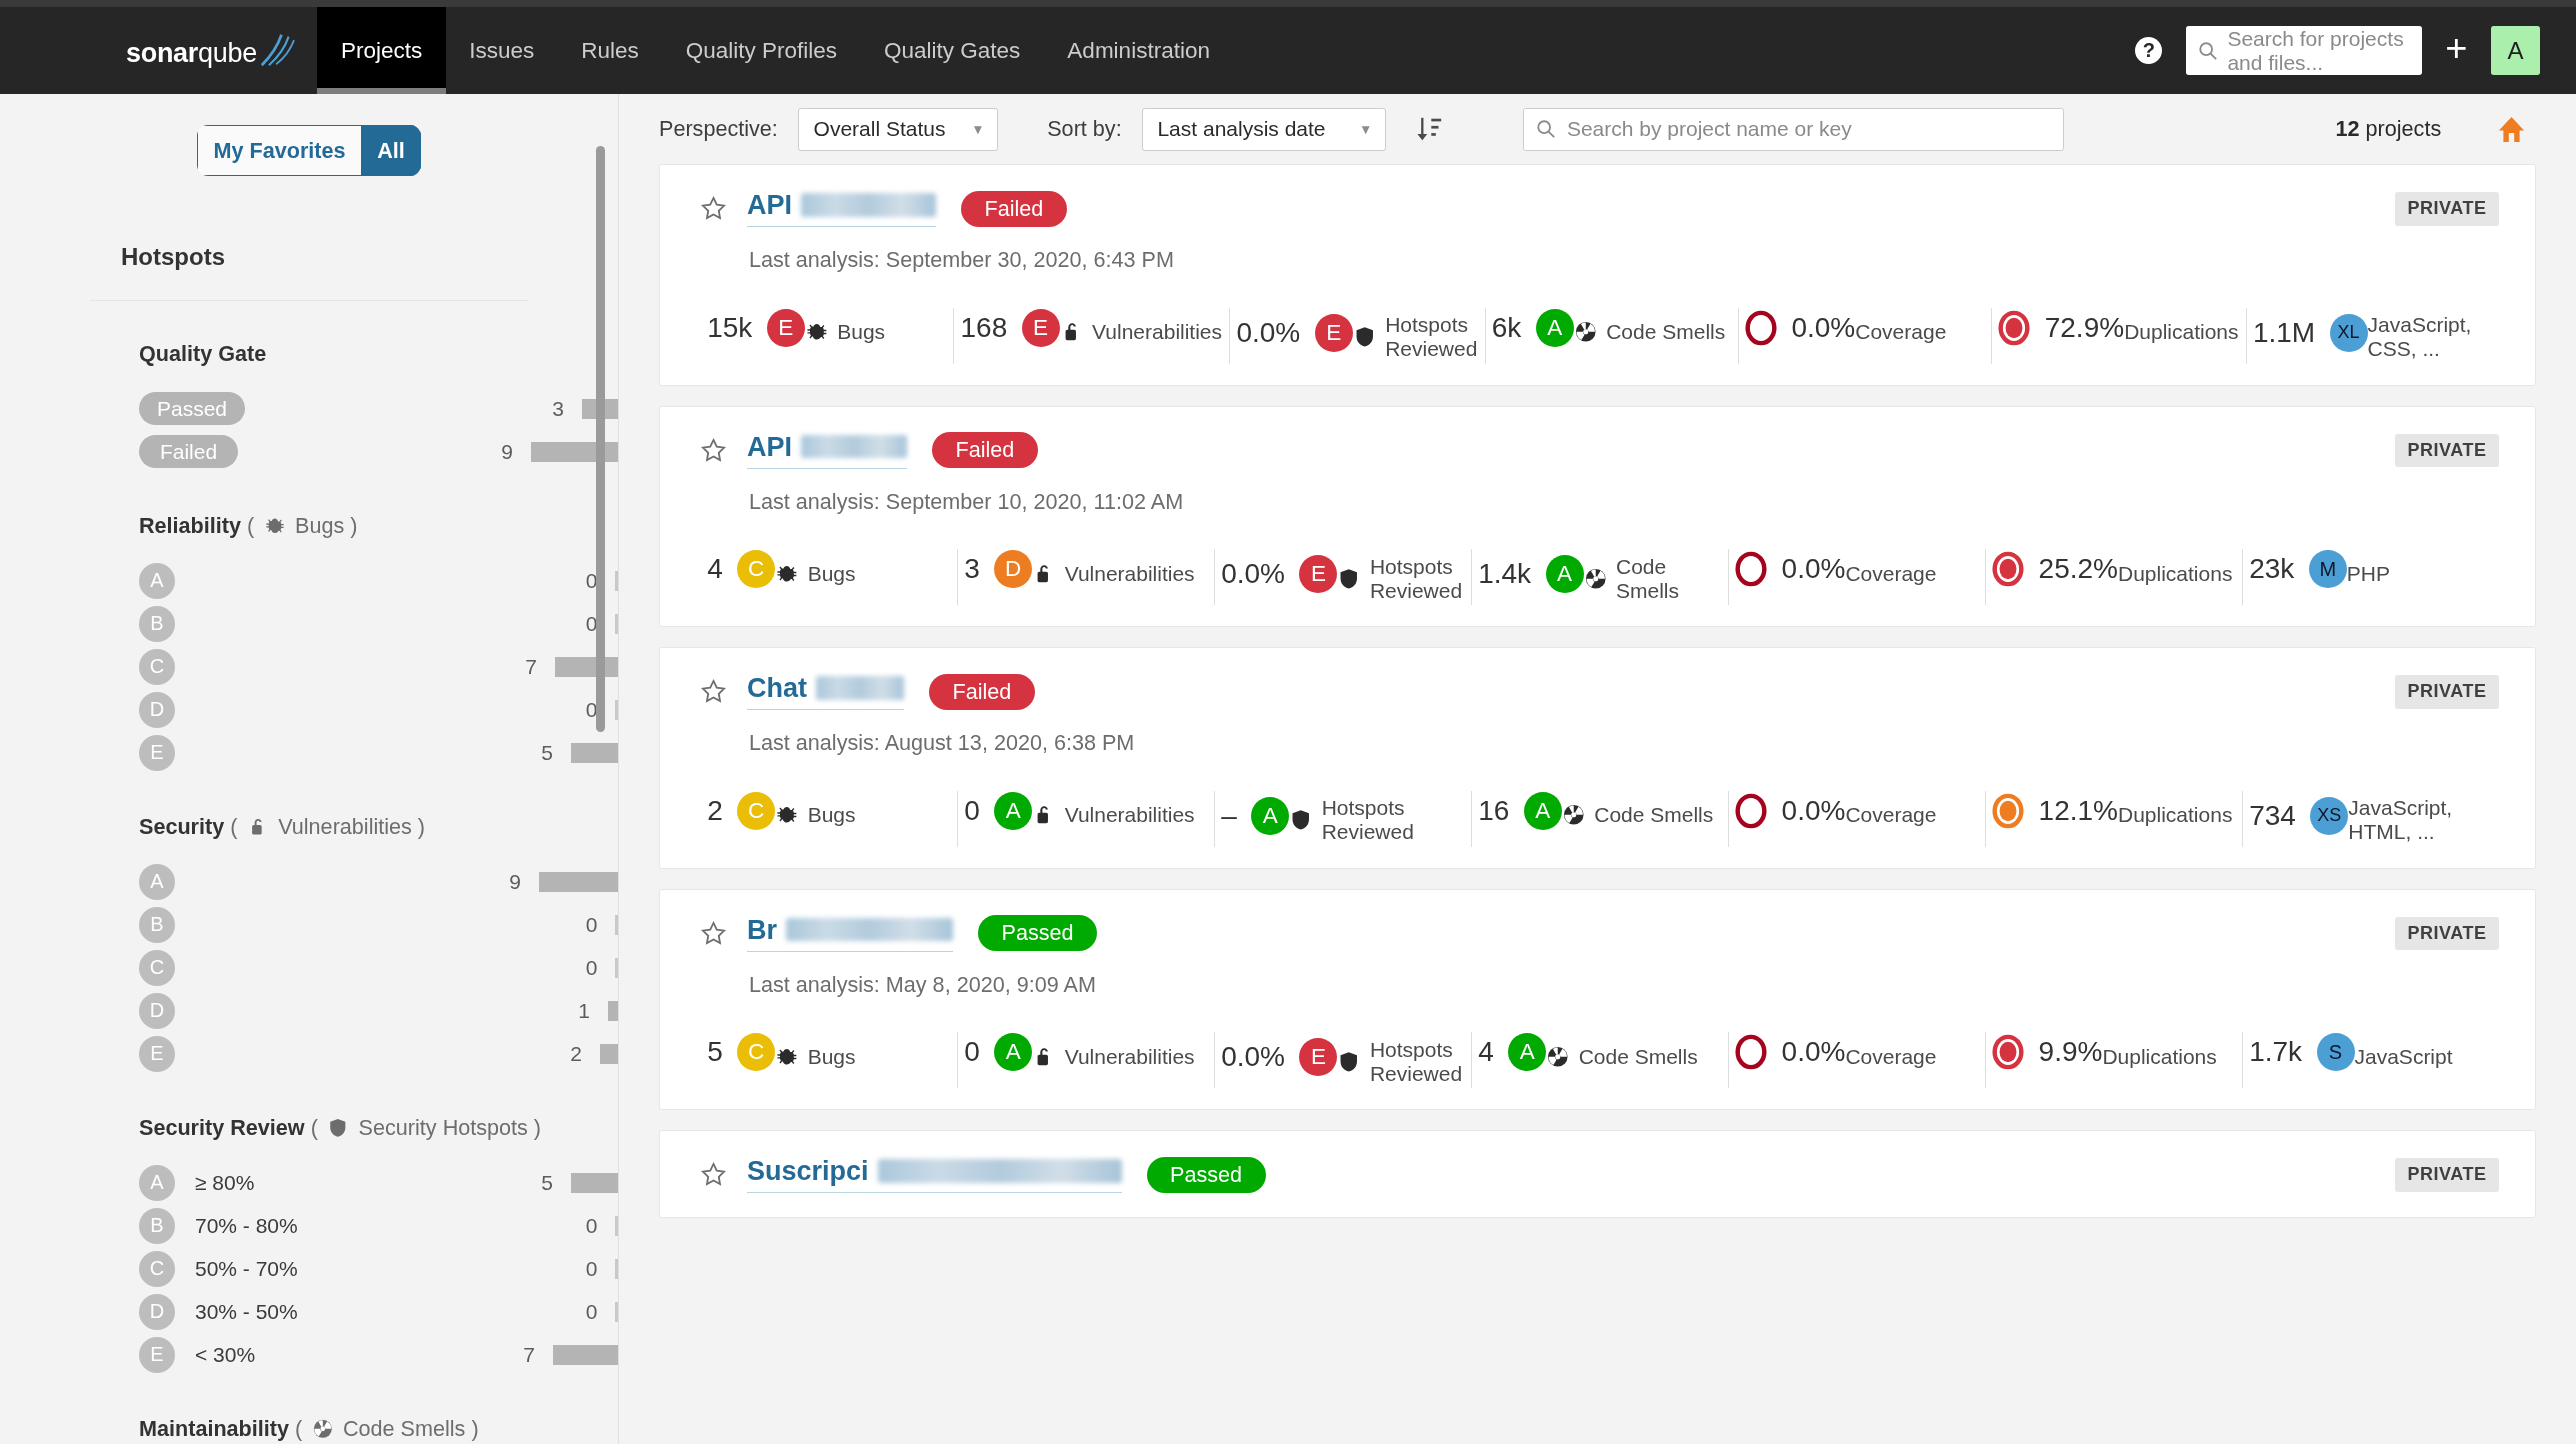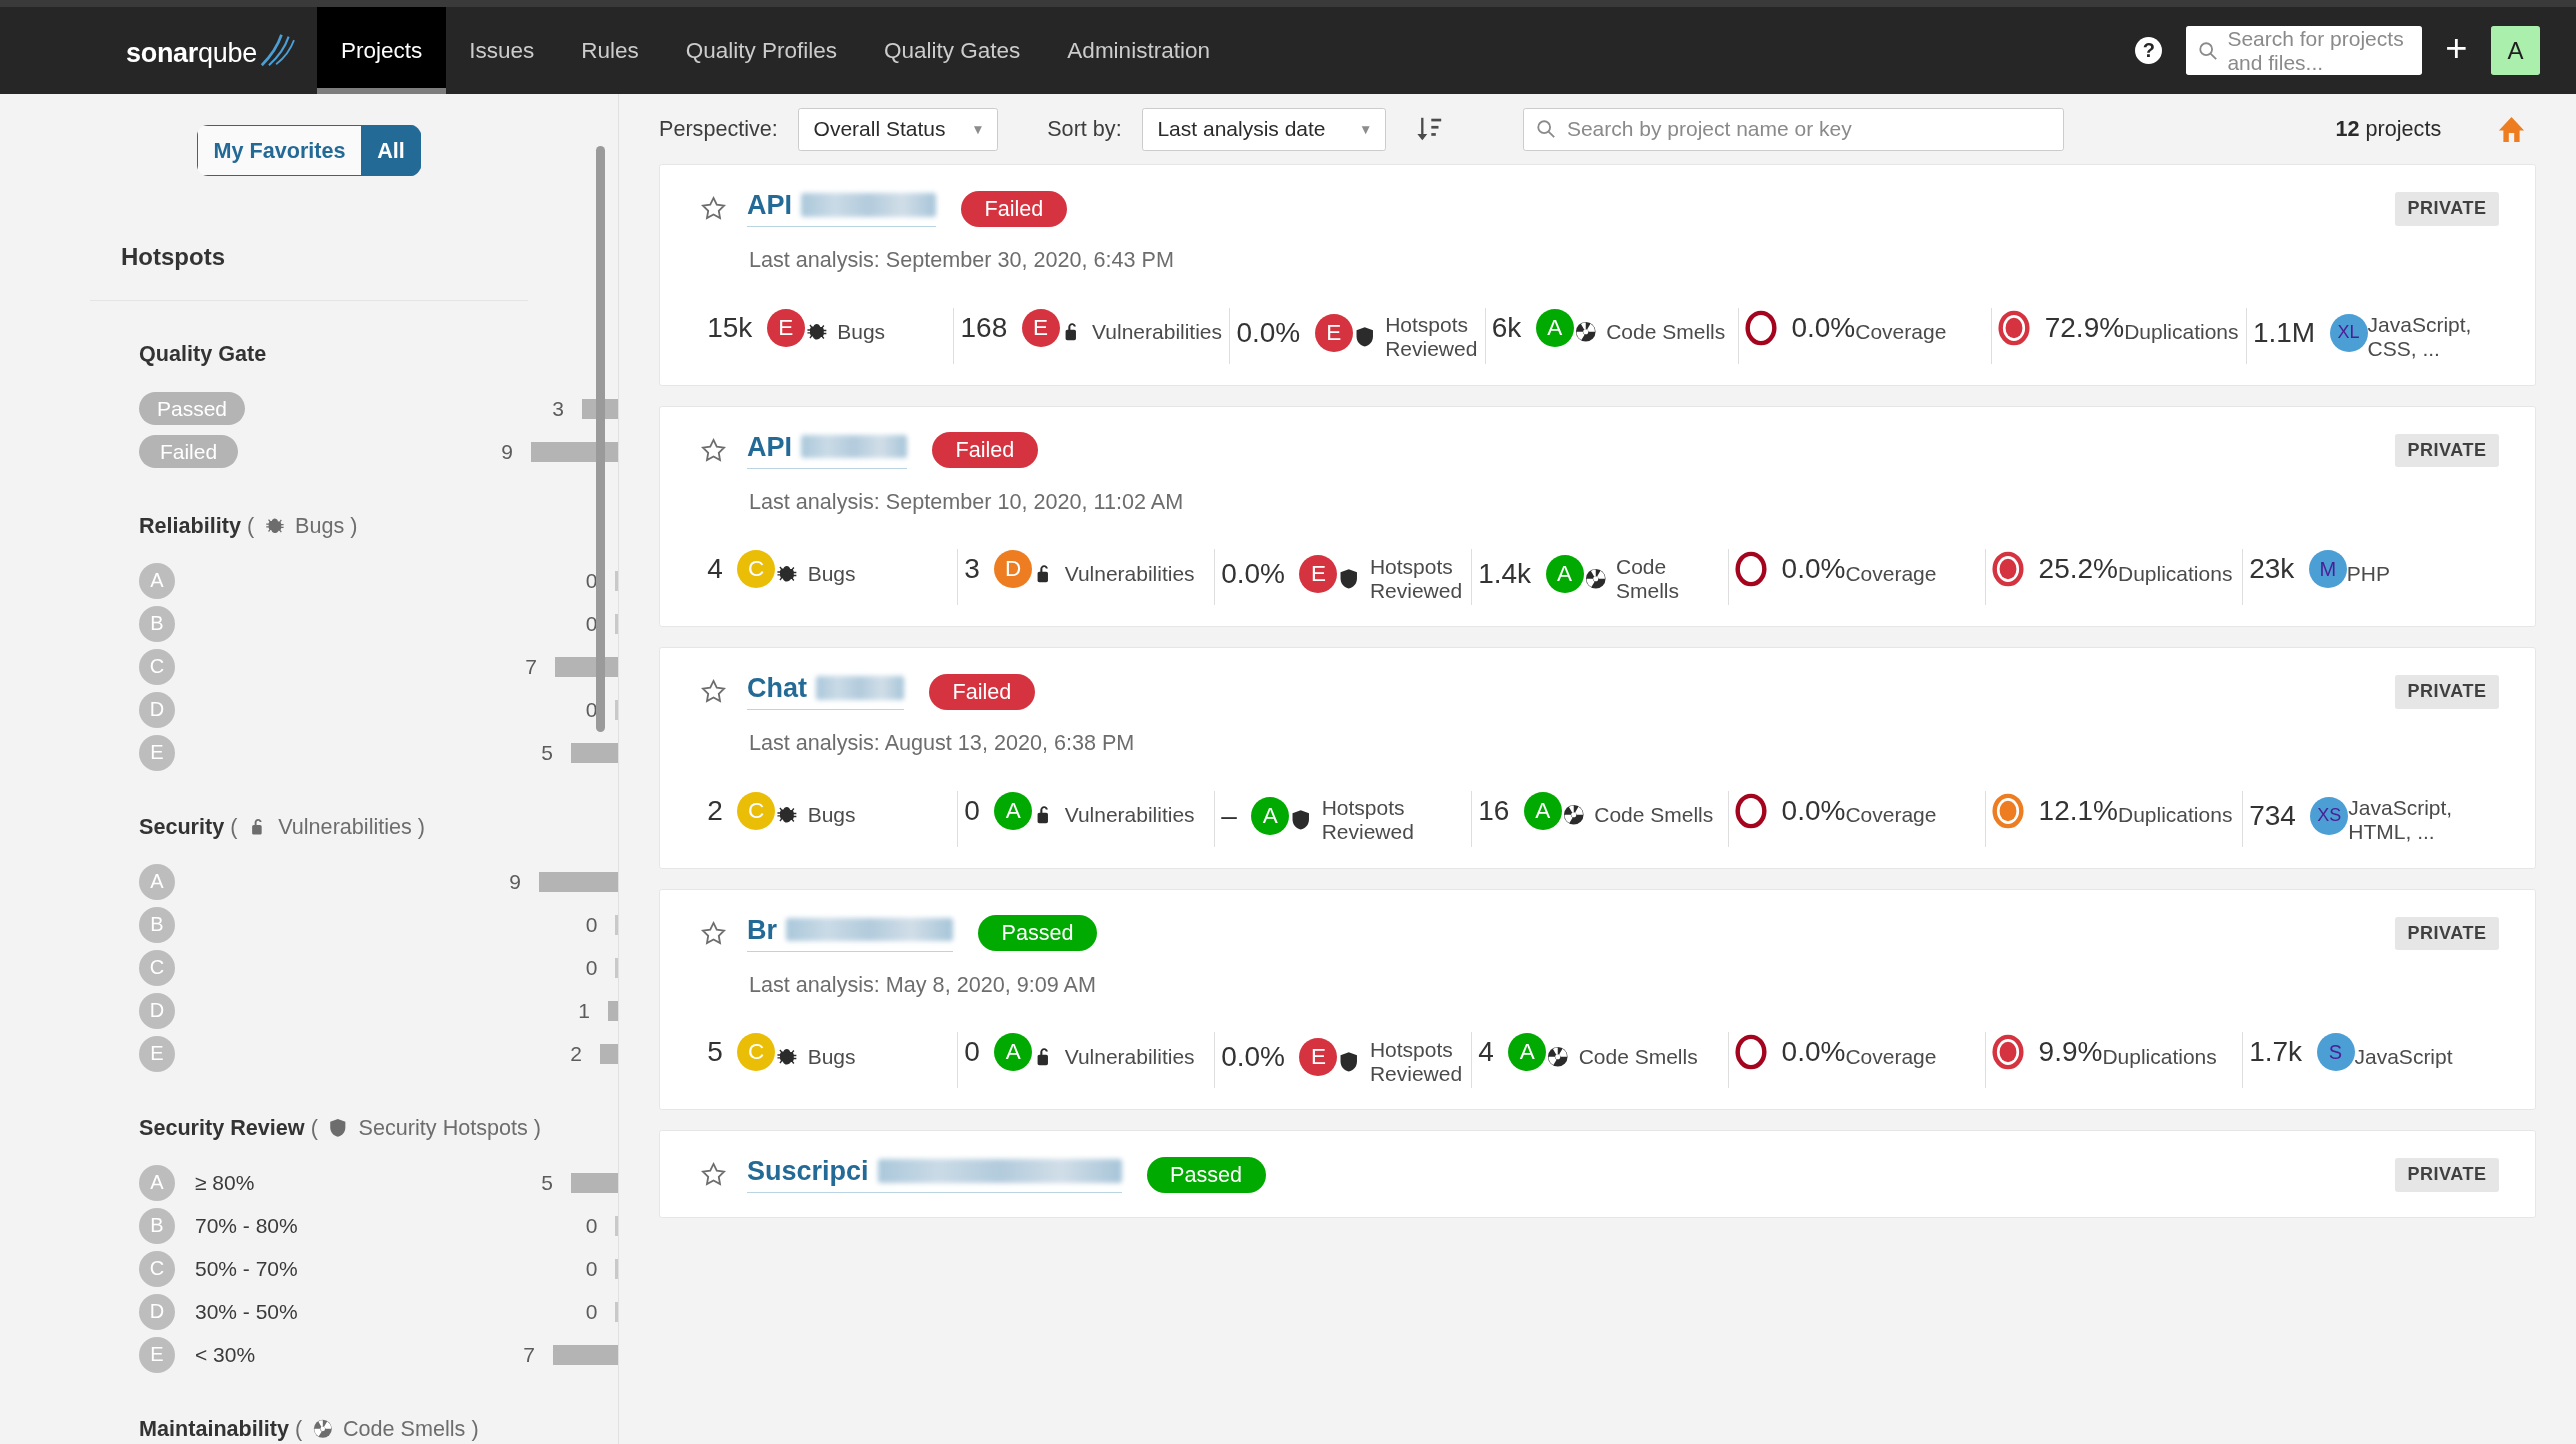--- a/index.html
+++ b/index.html
@@ -169,21 +169,21 @@
     width:38px;height:38px;border-radius:50%;color:#fff;
     display:flex;align-items:center;justify-content:center;font-size:22.5px;
     flex:none;
   }
   .m-bottom {
     display:flex; align-items:center; gap:9px; margin-top:9px;
     font-size:21px; color:#4b4b4b;
   }
   .donut { width:32px;height:36px; flex:none; }
   .m-size {
-    width:38px;height:38px;border-radius:50%;background:#4b9fd5;color:#4c1d95;
+    width:38px;height:38px;border-radius:50%;background:#4b9fd5;color:#0f172a;
     display:flex;align-items:center;justify-content:center;font-size:18px;flex:none;
   }
   .m-size.small { font-size:20px; }
   .langs { font-size:21px; color:#4b4b4b; margin-top:9px; }
   svg { display:block; }
 </style>
 </head>
 <body>
 
 <div class="topstrip"></div>

